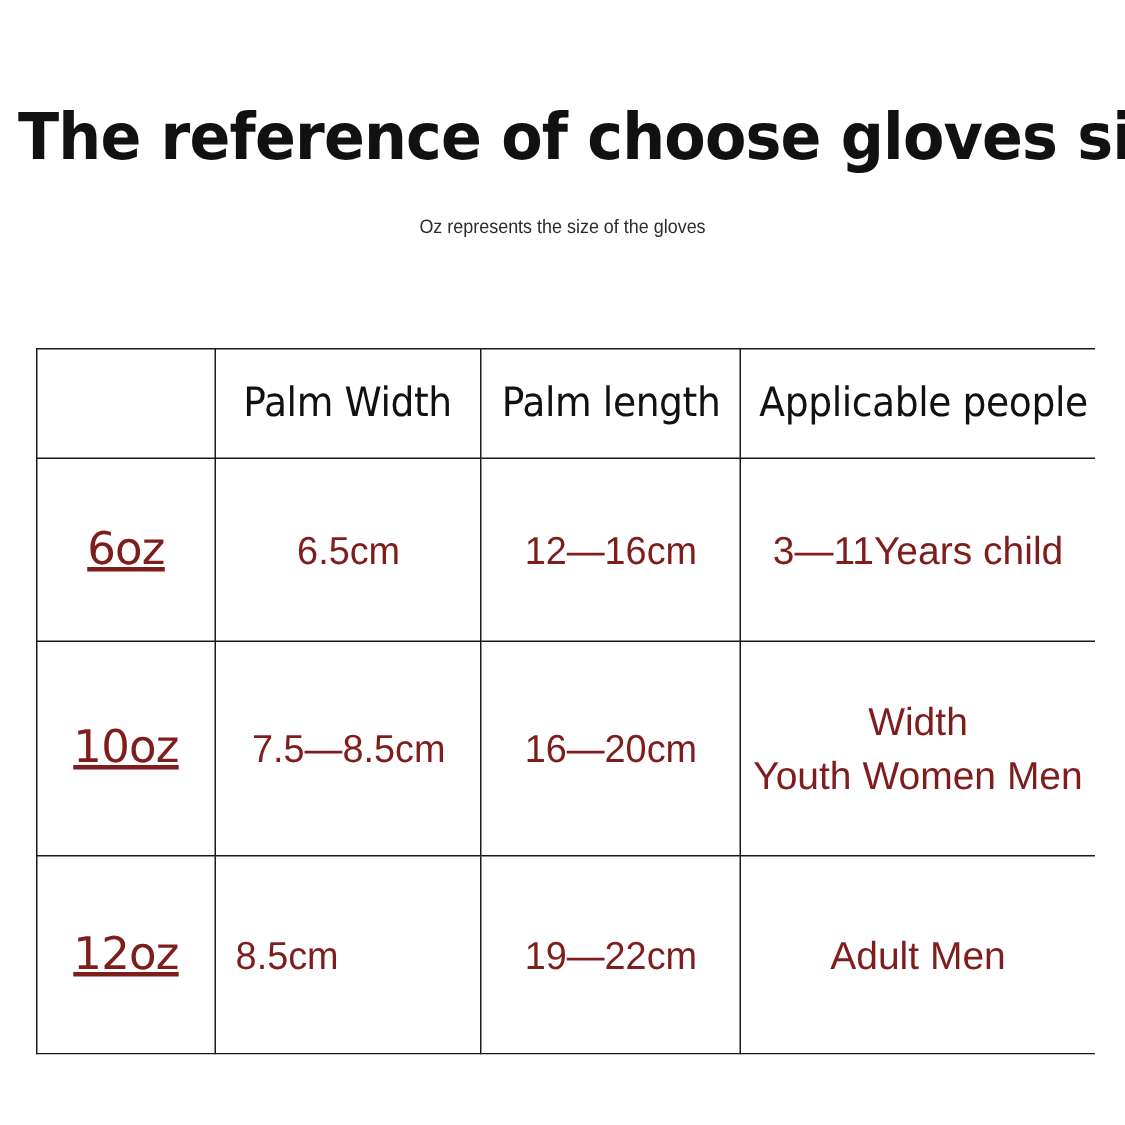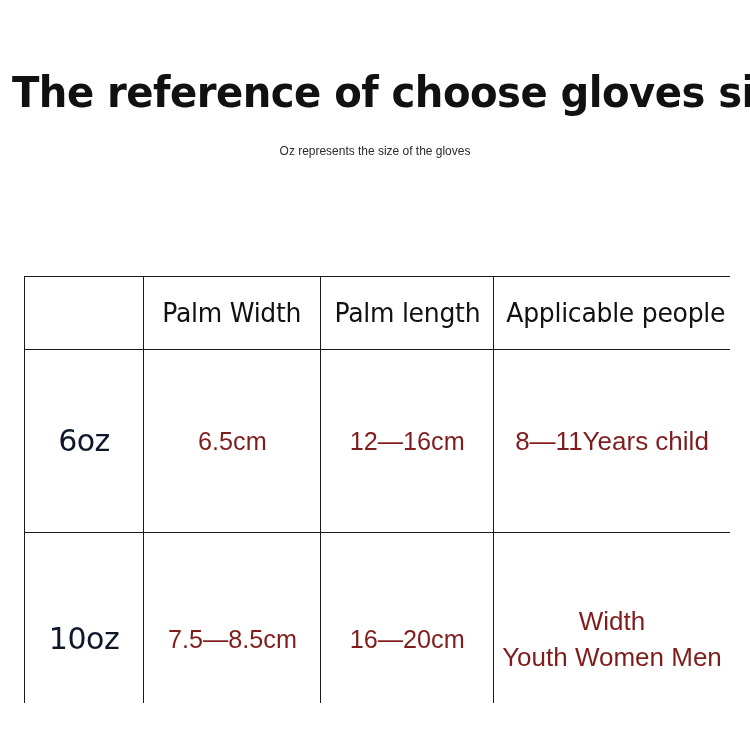--- a/index.html
+++ b/index.html
@@ -71,21 +71,20 @@
     top: 232px;
     width: 706px;
     height: 471px;
     overflow: hidden;
   }
   table.size-table {
     border-collapse: collapse;
     table-layout: fixed;
     width: 706px;
     height: 471px;
-    margin-top: 44px;
   }
   table.size-table td,
   table.size-table th {
     border: 1.6px solid #1a1a1a;
     padding: 0 4px;
     text-align: center;
     vertical-align: middle;
     overflow: visible;
     white-space: nowrap;
     font-weight: normal;
@@ -120,21 +119,22 @@
   }
   th.hdr-blank { }
 
   
   td.size-cell {
     font-family: "DejaVu Sans", "Liberation Sans", sans-serif;
     font-weight: bold;
     font-size: 30px;
     line-height: 34px;
     letter-spacing: -0.5px;
-    color: #0f172a;
+    color: #7f1d1d;
+    text-decoration: underline;
   }
 
   
   td.data-cell {
     font-family: "Liberation Sans", "DejaVu Sans", sans-serif;
     font-weight: normal;
     font-size: 26px;
     line-height: 32px;
     color: #7f1d1d;
   }
@@ -203,34 +203,46 @@
 
       <tr class="row-0">
         <td class="size-cell">6oz</td>
         <td class="data-cell measure-cell">
           <span class="cell-inner">6.5cm</span>
         </td>
         <td class="data-cell measure-cell">
           <span class="cell-inner">12—16cm</span>
         </td>
         <td class="data-cell people-cell">
-          <span class="line">8—11Years child</span>
+          <span class="line">3—11Years child</span>
         </td>
       </tr>
 
 
       <tr class="row-2">
         <td class="size-cell">10oz</td>
         <td class="data-cell measure-cell">
           <span class="cell-inner">7.5—8.5cm</span>
         </td>
         <td class="data-cell measure-cell">
           <span class="cell-inner">16—20cm</span>
         </td>
         <td class="data-cell people-cell">
           <span class="line">Width</span>
           <span class="line">Youth Women Men</span>
         </td>
       </tr>
 
+      <tr class="row-3">
+        <td class="size-cell">12oz</td>
+        <td class="data-cell measure-cell single-val">
+          <span class="cell-inner">8.5cm</span>
+        </td>
+        <td class="data-cell measure-cell">
+          <span class="cell-inner">19—22cm</span>
+        </td>
+        <td class="data-cell people-cell">
+          <span class="line">Adult Men</span>
+        </td>
+      </tr>
     </tbody>
   </table>
 </div>
 
 </body></html>

